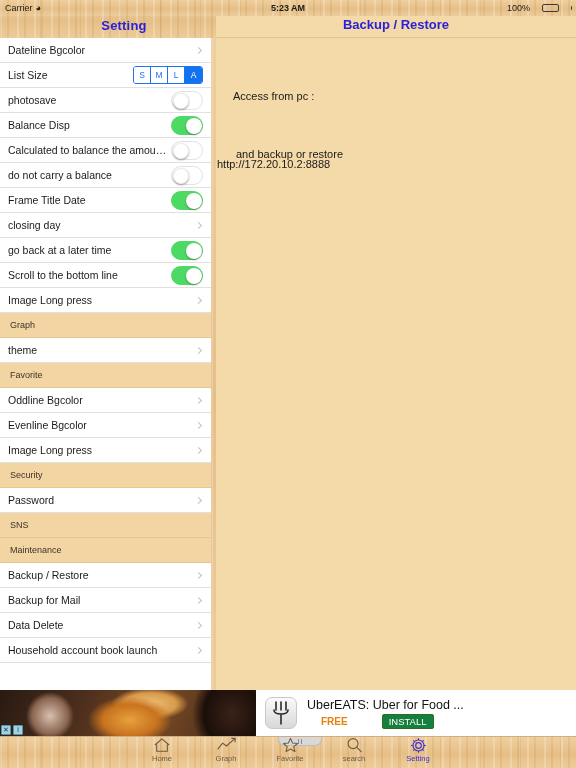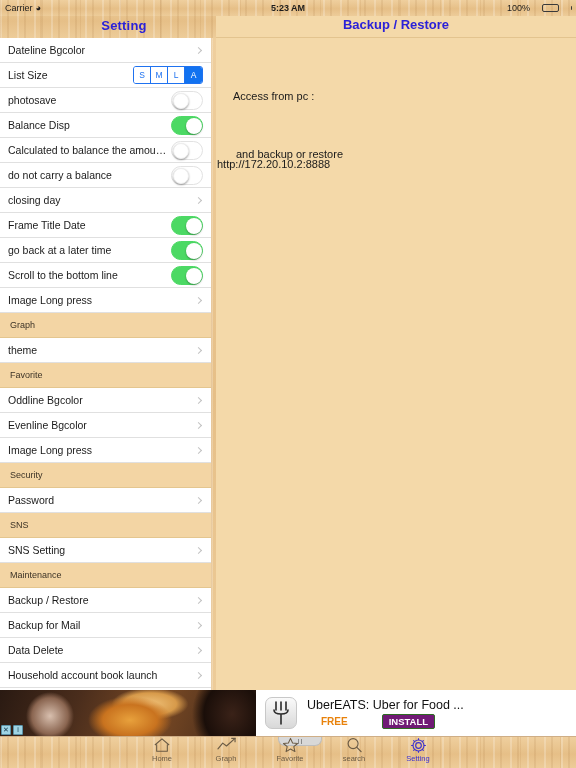--- a/index.html
+++ b/index.html
@@ -124,21 +124,21 @@
   .ad-icon {
     width:32px; height:32px; margin-left:9px; border-radius:7px;
     background:linear-gradient(180deg,#fafafa,#d8d8d8); border:1px solid #c8c8c8;
     display:flex; align-items:center; justify-content:center; flex:none;
   }
   .ad-texts { flex:1; margin-left:10px; }
   .ad-title { font-size:12.5px; color:#111; white-space:nowrap; overflow:hidden; }
   .ad-sub { display:flex; align-items:center; gap:34px; margin-top:2px; padding-left:14px; }
   .ad-free { font-size:10px; font-weight:bold; color:#e8820c; }
   .ad-install {
-    font-size:9.5px; font-weight:bold; color:#fff; background:#701a75;
+    font-size:9.5px; font-weight:normal; color:#fff; background:#15803d;
     padding:1px 6px; border-radius:2px; border:1px solid #2e6b23;
   }
 
   
   .tabbar { position:absolute; left:0; top:736px; width:576px; height:32px; border-top:1px solid #cBAa85; }
   .tabbar { border-top:1px solid #cfae86; }
   .tabs { position:absolute; left:130px; top:0; width:320px; height:32px; display:flex; }
   .tab { flex:1; display:flex; flex-direction:column; align-items:center; gap:1px; }
   .tab .ic { height:16px; display:flex; align-items:center; justify-content:center; }
   .tab .lb { font-size:7.5px; color:#6a5a44; }
@@ -213,30 +213,30 @@
           </span>
         </div>
         <div class="row">
           <span class="row-label">do not carry a balance</span>
           <span class="spacer"></span>
           <span class="toggle off">
             <span class="knob"></span>
           </span>
         </div>
         <div class="row">
+          <span class="row-label">Frame Title Date</span>
+          <span class="spacer"></span>
+          <span class="toggle on">
+            <span class="knob"></span>
+          </span>
+        </div>
+        <div class="row">
           <span class="row-label">closing day</span>
           <span class="spacer"></span>
           <span class="chev"></span>
-        </div>
-        <div class="row">
-          <span class="row-label">Frame Title Date</span>
-          <span class="spacer"></span>
-          <span class="toggle on">
-            <span class="knob"></span>
-          </span>
         </div>
         <div class="row">
           <span class="row-label">go back at a later time</span>
           <span class="spacer"></span>
           <span class="toggle on">
             <span class="knob"></span>
           </span>
         </div>
         <div class="row">
           <span class="row-label">Scroll to the bottom line</span>
@@ -279,25 +279,20 @@
         <div class="section-header">
           <span class="t">Security</span>
         </div>
         <div class="row">
           <span class="row-label">Password</span>
           <span class="spacer"></span>
           <span class="chev"></span>
         </div>
         <div class="section-header">
           <span class="t">SNS</span>
-        </div>
-        <div class="row">
-          <span class="row-label">SNS Setting</span>
-          <span class="spacer"></span>
-          <span class="chev"></span>
         </div>
         <div class="section-header">
           <span class="t">Maintenance</span>
         </div>
         <div class="row">
           <span class="row-label">Backup / Restore</span>
           <span class="spacer"></span>
           <span class="chev"></span>
         </div>
         <div class="row">

